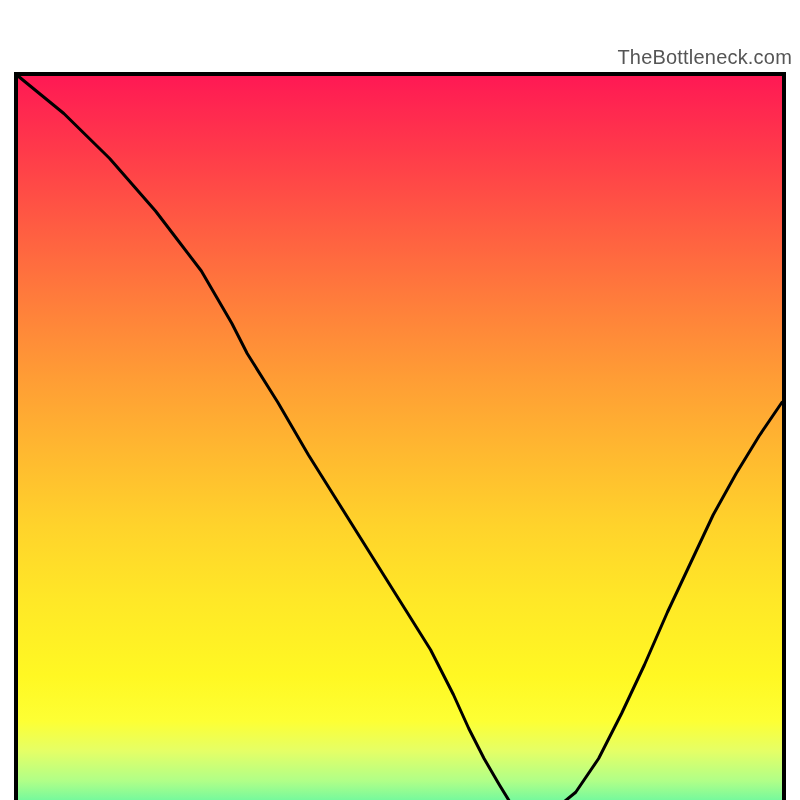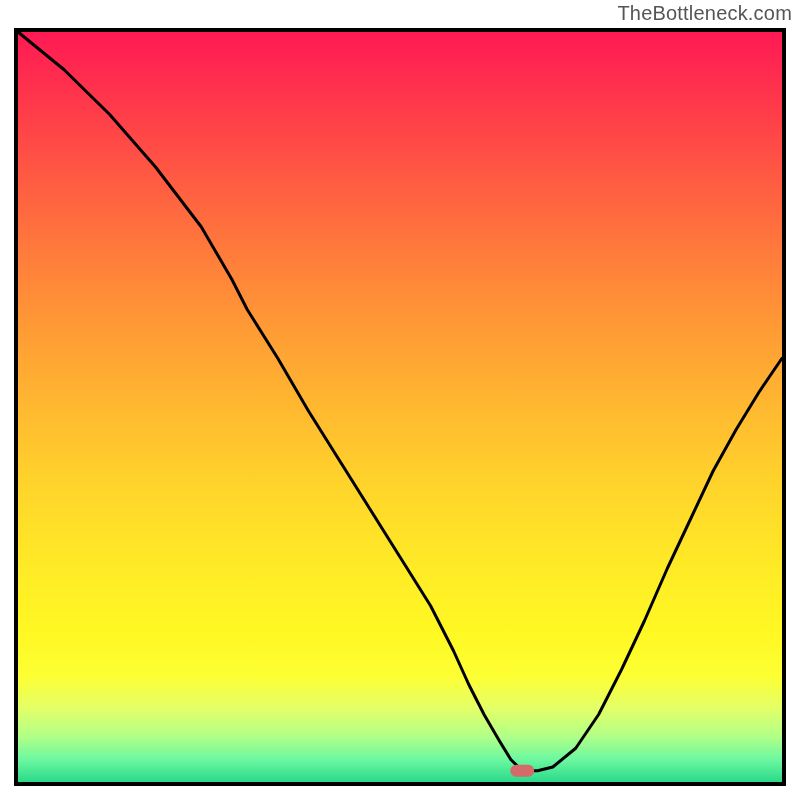--- a/index.html
+++ b/index.html
@@ -7,20 +7,21 @@
     padding: 0;
     width: 800px;
     height: 800px;
     background: #ffffff;
     font-family: Arial, Helvetica, sans-serif;
   }
   .container {
     width: 800px;
     height: 676px;
     position: relative;
+    margin-top: 44px;
   }
   .attribution {
     position: absolute;
     top: 2px;
     right: 8px;
     font-size: 20px;
     font-weight: 400;
     color: #555555;
     letter-spacing: 0.2px;
   }

